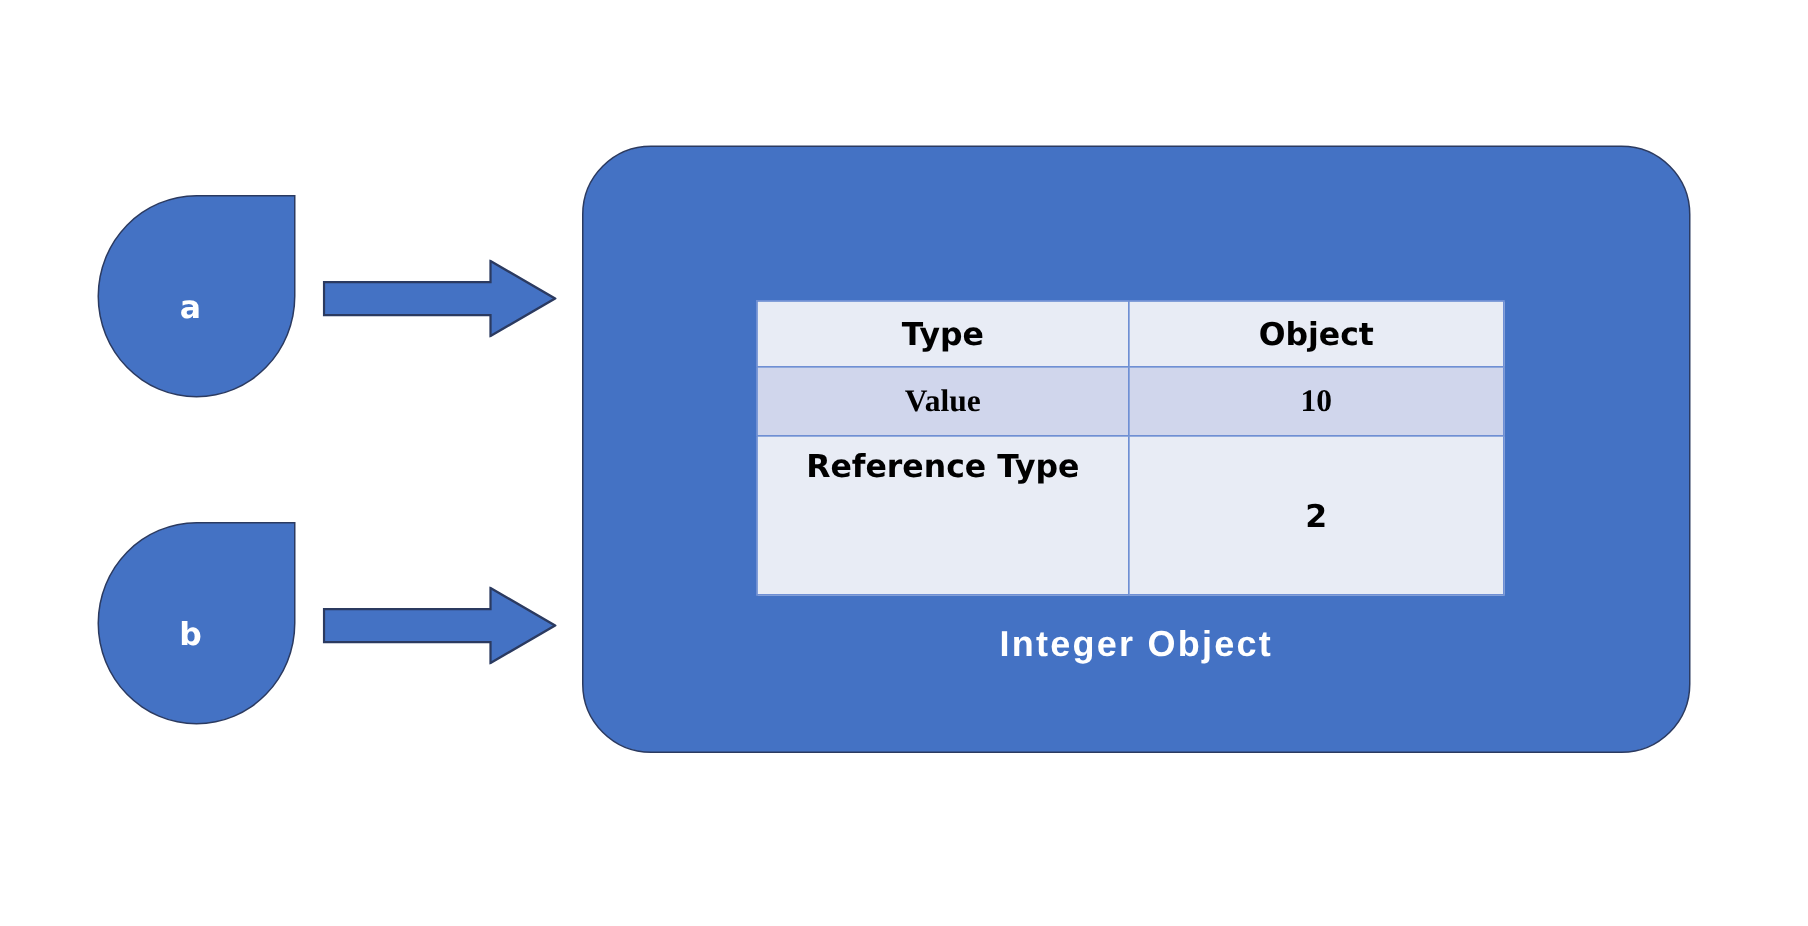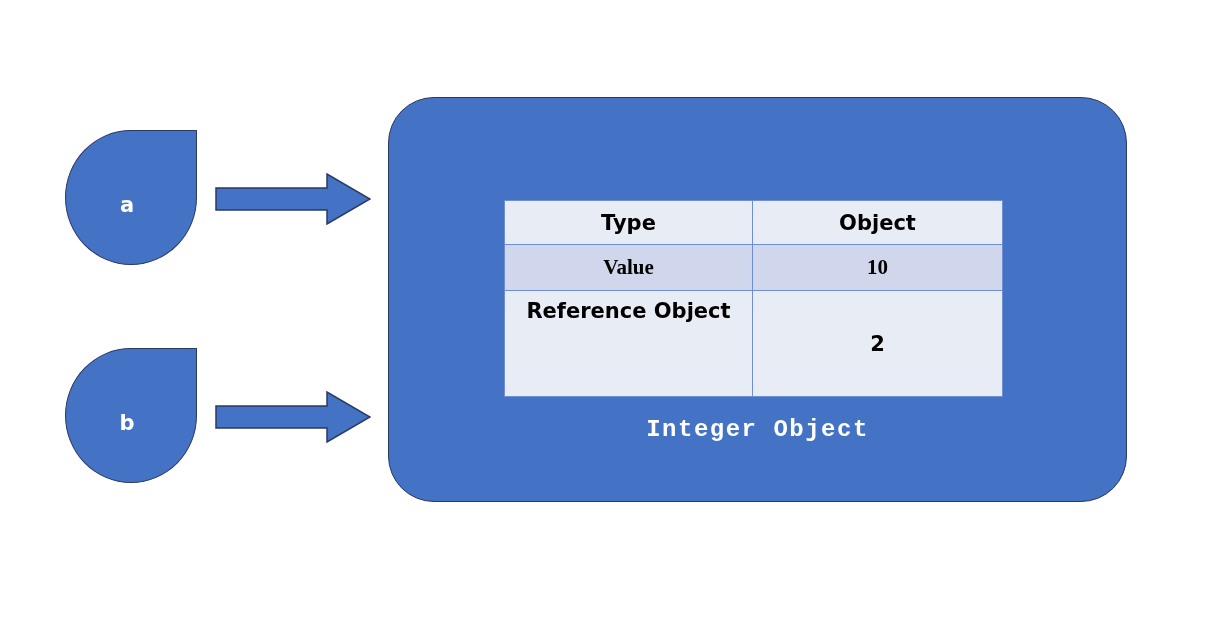--- a/index.html
+++ b/index.html
@@ -103,21 +103,21 @@
   #object-caption {
     position: absolute;
     left: 0;
     right: 0;
     top: 318px;
     text-align: center;
     color: #ffffff;
     font-size: 24px;
     font-weight: bold;
     letter-spacing: 1.5px;
-    font-family: Liberation Mono, monospace;
+    font-family: Liberation Sans, sans-serif;
   }
 </style>
 </head>
 <body>
 
 <div id="canvas">
 
   <div class="var-node" id="var-a">
     <span class="var-label">a</span>
   </div>
@@ -140,21 +140,21 @@
       <tbody>
         <tr>
           <td class="col-key cell-r1">Type</td>
           <td class="col-val cell-r1">Object</td>
         </tr>
         <tr class="row-highlight">
           <td class="col-key cell-r2">Value</td>
           <td class="col-val cell-r2">10</td>
         </tr>
         <tr>
-          <td class="col-key cell-r3-key">Reference Object</td>
+          <td class="col-key cell-r3-key">Reference Type</td>
           <td class="col-val cell-r3-val">2</td>
         </tr>
       </tbody>
     </table>
 
     <div id="object-caption">Integer Object</div>
   </div>
 
 </div>
 

